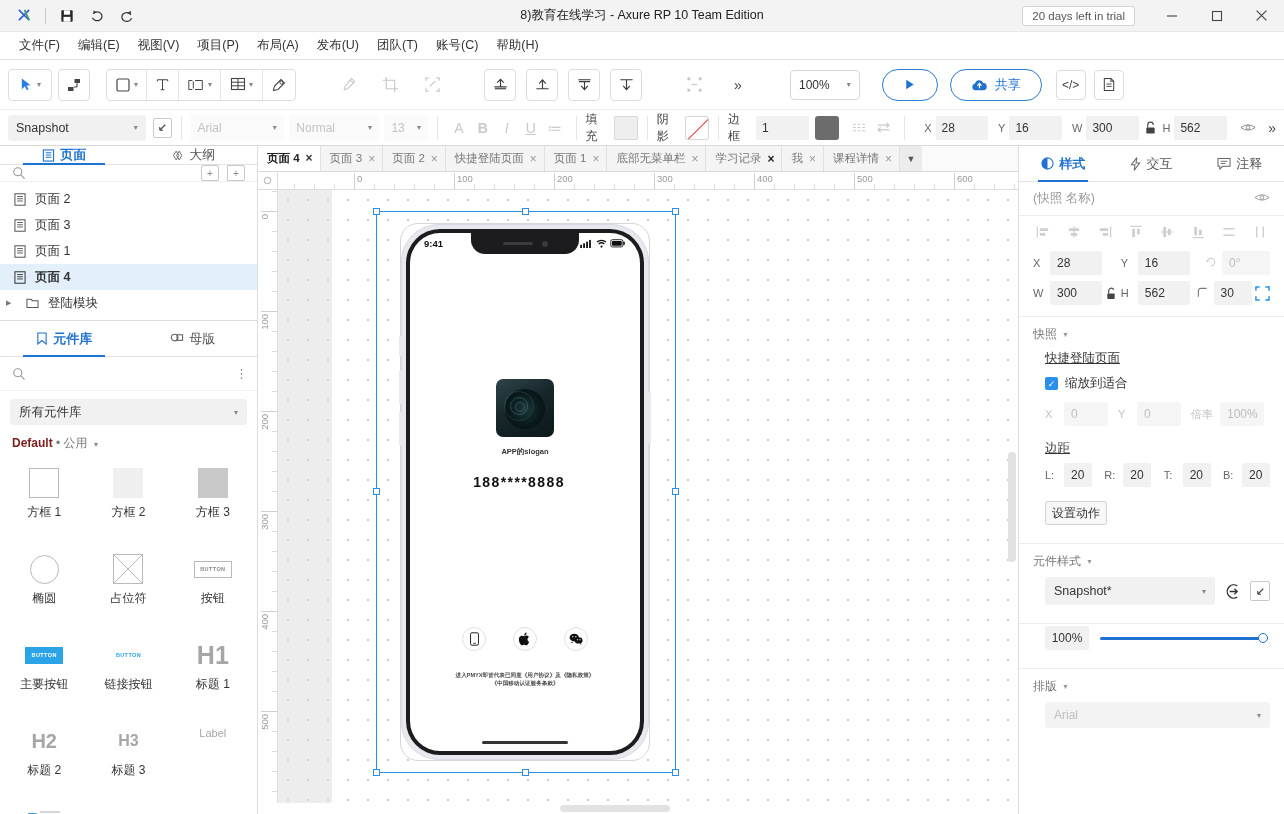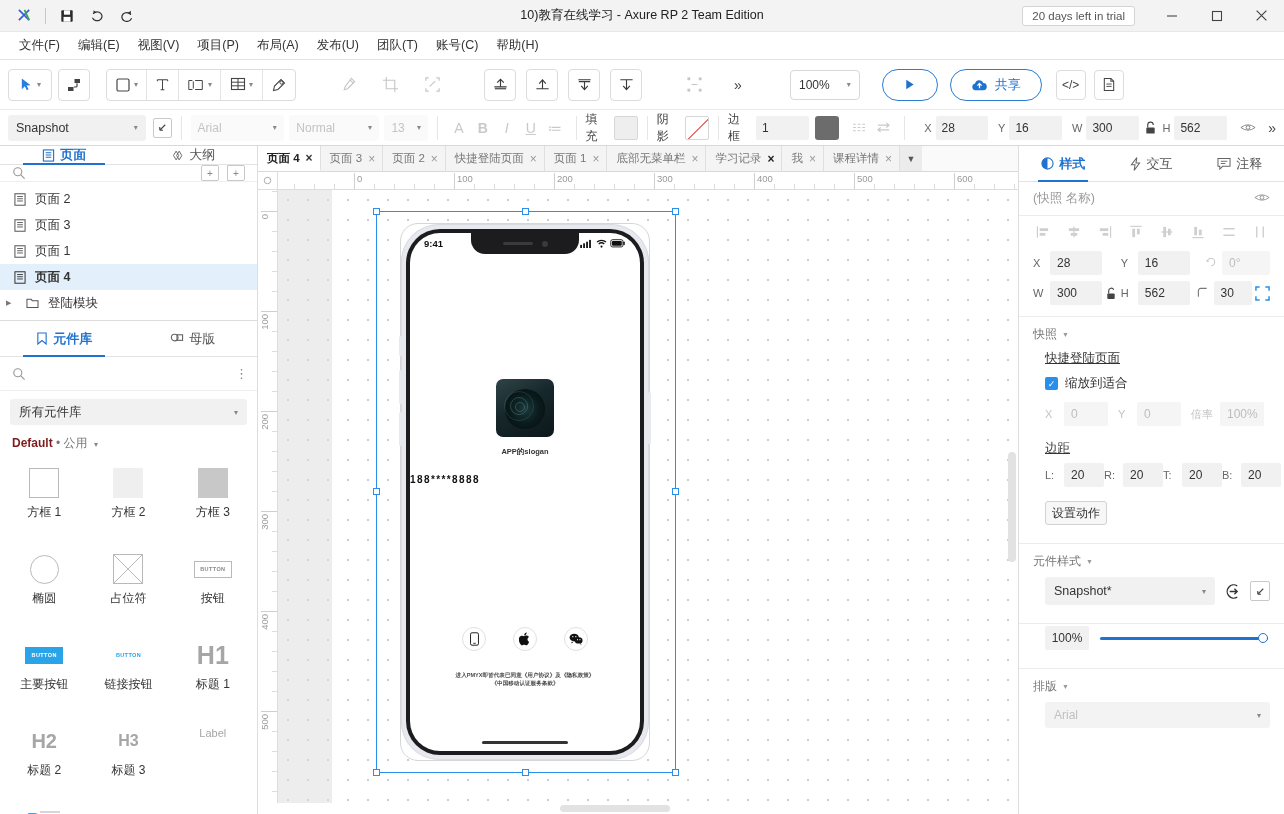--- a/index.html
+++ b/index.html
@@ -239,22 +239,22 @@
       radial-gradient(circle at 38% 40%, rgba(120,175,175,0.35) 0%, transparent 36%);
   }
   .app-logo .petal {
     position: absolute; border-radius: 50%; border: 1px solid rgba(150,200,200,0.25);
   }
   .slogan {
     position: absolute; left: 0; right: 0; text-align: center;
     font-size: 7.5px; color: #333; font-weight: bold;
   }
   .phonenum {
-    position: absolute; left: 0; right: 12px; text-align: left;
-    font-size: 10px; color: #111; font-weight: bold; letter-spacing: 1.4px;
+    position: absolute; left: 0; right: 12px; text-align: center;
+    font-size: 14px; color: #111; font-weight: bold; letter-spacing: 1.4px;
   }
   .login-btn {
     position: absolute; left: 9px; right: 9px; height: 22px; background: #efefef; border-radius: 3px;
     display: flex; align-items: center; justify-content: center; font-size: 8.5px; color: #333; font-weight: bold;
   }
   .social-row {
     position: absolute; left: 0; right: 0; display: flex; align-items: center; justify-content: center; gap: 27px;
   }
   .social {
     width: 24px; height: 24px; border-radius: 50%; border: 1px solid #e0e0e0;
@@ -303,21 +303,21 @@
   }
   .field .v.dim { color: #bdbdbd; background: #f5f5f5; }
   .secdiv { height: 1px; background: #ececec; margin: 8px 0 0; }
   .sechead { font-size: 12px; color: #777; padding: 9px 14px 5px; display: flex; align-items: center; gap: 5px; }
   .sechead .tri { font-size: 7px; color: #999; }
   .snaplink { font-size: 12.5px; color: #333; text-decoration: underline; padding: 2px 14px 6px 26px; }
   .cbrow { display: flex; align-items: center; gap: 7px; padding: 2px 14px 6px 26px; font-size: 12.5px; color: #333; }
   .cb { width: 13px; height: 13px; background: #2a8fea; border-radius: 2px; display: flex; align-items: center; justify-content: center; color: #fff; font-size: 9px; }
   .padrow { display: flex; align-items: center; padding: 4px 14px 4px 26px; gap: 0; }
   .padrow .field .k { width: 14px; }
-  .padrow .field .v { width: 40px; }
+  .padrow .field .v { width: 28px; }
   .setbtn {
     margin: 10px 14px 10px 26px; width: 62px; height: 24px; border: 1px solid #d2d2d2; background: #f7f7f7;
     border-radius: 3px; font-size: 12px; color: #333; display: flex; align-items: center; justify-content: center;
   }
   .stylerow { display: flex; align-items: center; gap: 9px; padding: 2px 14px 10px 26px; }
   .stylesel {
     flex: 1; height: 28px; background: #f1f1f1; border-radius: 3px; display: flex; align-items: center;
     justify-content: space-between; padding: 0 9px; font-size: 12.5px; color: #333;
   }
   .opacrow { display: flex; align-items: center; gap: 11px; padding: 2px 16px 10px 26px; }
@@ -359,21 +359,21 @@
             <path d="M5.2 2.6 L5 6.4 L8.6 5.2" fill="#333"></path>
           </svg>
       </div>
       <div class="tb-btn">
         <svg width="16" height="16" viewBox="0 0 18 18">
             <path d="M13 7 A5.5 5 0 1 0 13.8 12" stroke="#333" stroke-width="1.4" fill="none" stroke-linecap="round"></path>
             <path d="M13.4 3.2 L13.2 7 L9.6 5.6" fill="#333"></path>
           </svg>
       </div>
     </div>
-    <div class="tb-title">10)教育在线学习 - Axure RP 2 Team Edition</div>
+    <div class="tb-title">8)教育在线学习 - Axure RP 10 Team Edition</div>
     <div class="tb-right">
       <div class="trial">20 days left in trial</div>
       <div class="winbtn">
         <svg width="12" height="12" viewBox="0 0 12 12">
             <path d="M1 6 H11" stroke="#444" stroke-width="1.1"></path>
           </svg>
       </div>
       <div class="winbtn">
         <svg width="12" height="12" viewBox="0 0 12 12">
             <rect x="1.5" y="1.5" width="9" height="9" stroke="#444" stroke-width="1.1" fill="none"></rect>

